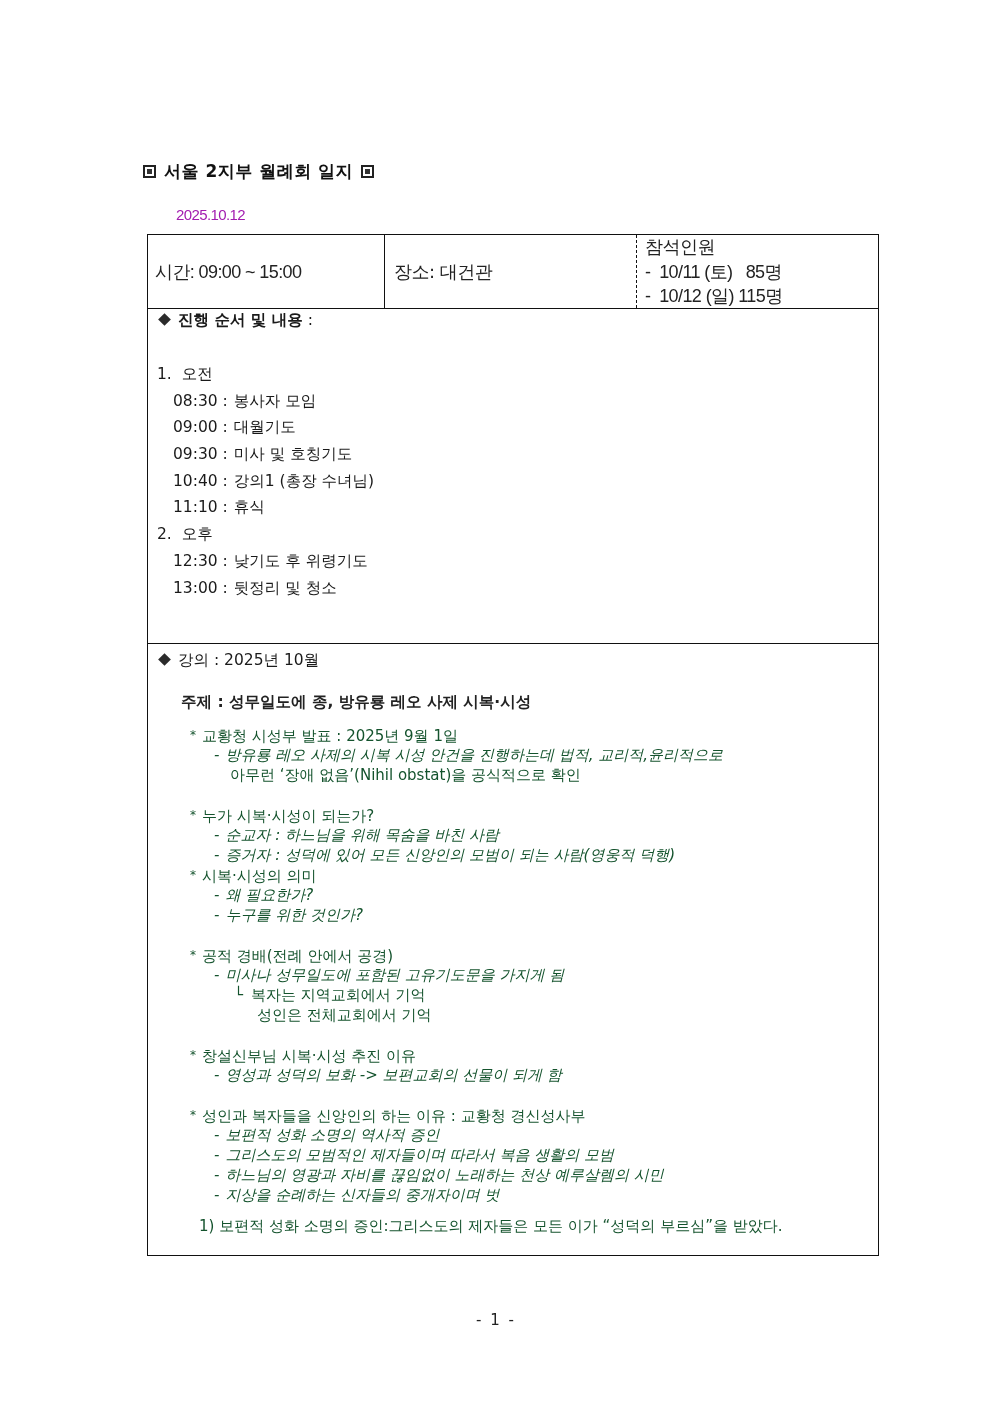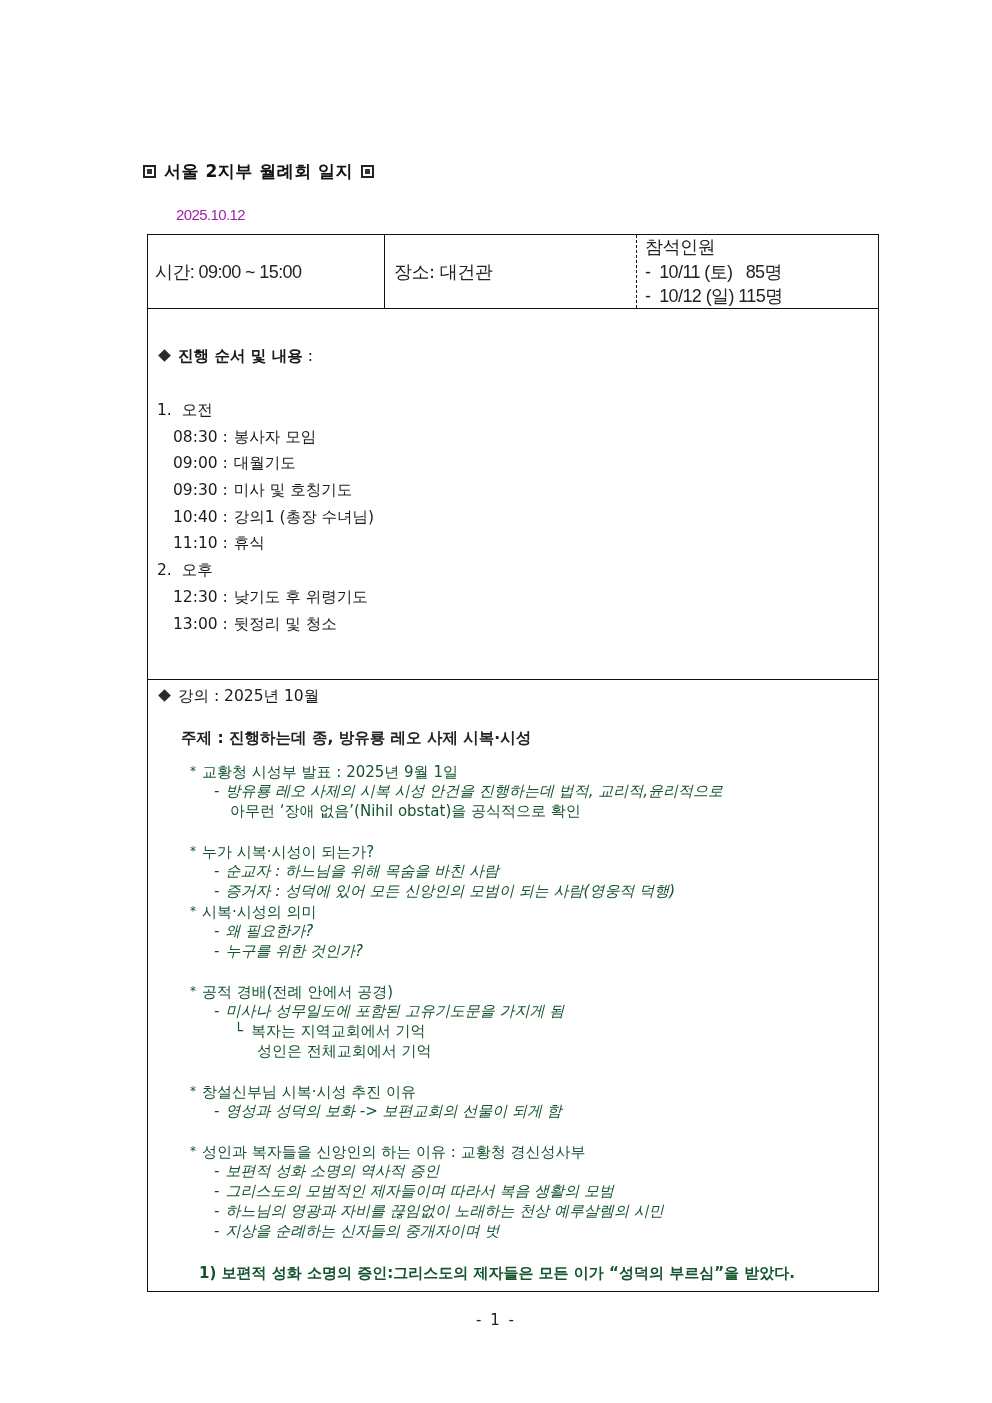--- a/index.html
+++ b/index.html
@@ -94,21 +94,20 @@
     .section {
       box-sizing: border-box;
       padding-left: 9px;
       font-size: 15.5px;
       color: #1a1a1a;
     }
     .schedule-section {
       height: 335px;
       border-bottom: 1.5px solid #111;
       padding-top: 0;
-      margin-top: 36px;
     }
     .lecture-section {
       height: 611px;
     }
     .diamond {
       display: inline-block;
       width: 9px;
       height: 9px;
       background: #2b2b2b;
       transform: rotate(45deg);
@@ -155,21 +154,21 @@
       height: 20px;
       line-height: 20px;
       white-space: nowrap;
     }
     .blank { height: 20px; }
     .l1 { padding-left: 33px; }
     .l2 { padding-left: 57px; font-style: italic; }
     .l2c { padding-left: 73px; }
     .l3 { padding-left: 77px; }
     .l3c { padding-left: 100px; }
-    .final { padding-left: 42px; margin-top: 22px; font-weight: bold; }
+    .final { padding-left: 42px; margin-top: 11px; }
     .star { margin-right: 6px; font-size: 12px; vertical-align: 2px; }
     .dash { margin-right: 6px; }
     .corner { margin-right: 8px; }
     .page-number {
       position: absolute;
       left: 0;
       width: 992px;
       top: 1311px;
       text-align: center;
       font-size: 15px;
@@ -213,21 +212,21 @@
 
     <div class="sched-line period" style="white-space:pre;">2.  오후</div>
     <div class="sched-line sched-item"><span class="sched-time">12:30 :</span><span>낮기도 후 위령기도</span></div>
     <div class="sched-line sched-item"><span class="sched-time">13:00 :</span><span>뒷정리 및 청소</span></div>
   </div>
 
   <div class="section lecture-section">
     <div class="lec-head">
       <span class="diamond"></span><span>강의 : 2025년 10월</span>
     </div>
-    <div class="topic">주제 : 진행하는데 종, 방유룡 레오 사제 시복·시성</div>
+    <div class="topic">주제 : 성무일도에 종, 방유룡 레오 사제 시복·시성</div>
 
     <div class="lec-body">
 
       <div class="ln l1"><span class="star">*</span><span>교황청 시성부 발표 : 2025년 9월 1일</span></div>
       <div class="ln l2"><span class="dash">-</span><span>방유룡 레오 사제의 시복 시성 안건을 진행하는데 법적, 교리적,윤리적으로</span></div>
       <div class="ln l2c">아무런 ‘장애 없음’(Nihil obstat)을 공식적으로 확인</div>
       <div class="blank"></div>
 
       <div class="ln l1"><span class="star">*</span><span>누가 시복·시성이 되는가?</span></div>
       <div class="ln l2"><span class="dash">-</span><span>순교자 : 하느님을 위해 목숨을 바친 사람</span></div>

